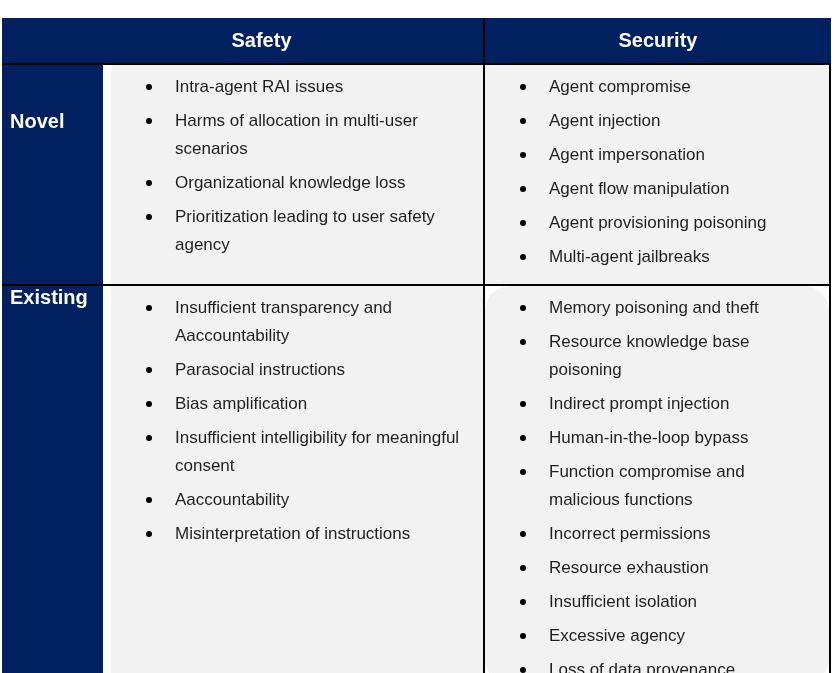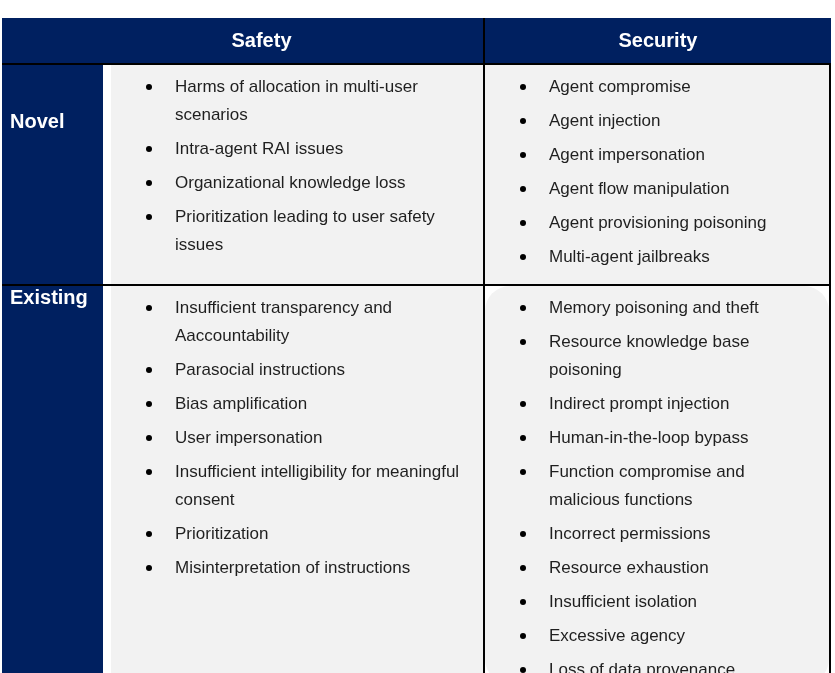--- a/index.html
+++ b/index.html
@@ -96,24 +96,24 @@
 
     <div class="header-cell h-left">Safety</div>
     <div class="h-div"></div>
     <div class="header-cell h-right">Security</div>
     <div class="h-border"></div>
 
     <div class="row-label lbl-novel">Novel</div>
 
     <div class="cell cell-novel-safety">
       <ul class="bullets col-safety">
+          <li>Intra-agent RAI issues</li>
           <li>Harms of allocation in multi-user scenarios</li>
-          <li>Intra-agent RAI issues</li>
           <li>Organizational knowledge loss</li>
-          <li>Prioritization leading to user safety issues</li>
+          <li>Prioritization leading to user safety agency</li>
         </ul>
     </div>
 
     <div class="v-div"></div>
 
     <div class="cell cell-novel-security">
       <ul class="bullets col-security">
           <li>Agent compromise</li>
           <li>Agent injection</li>
           <li>Agent impersonation</li>
@@ -125,23 +125,22 @@
 
     <div class="row-div"></div>
 
     <div class="row-label lbl-exist">Existing</div>
 
     <div class="cell cell-exist-safety">
       <ul class="bullets col-safety">
           <li>Insufficient transparency and Aaccountability</li>
           <li>Parasocial instructions</li>
           <li>Bias amplification</li>
-          <li>User impersonation</li>
           <li>Insufficient intelligibility for meaningful consent</li>
-          <li>Prioritization</li>
+          <li>Aaccountability</li>
           <li>Misinterpretation of instructions</li>
         </ul>
     </div>
 
     <div class="cell cell-exist-security">
       <ul class="bullets col-security">
           <li>Memory poisoning and theft</li>
           <li>Resource knowledge base poisoning</li>
           <li>Indirect prompt injection</li>
           <li>Human-in-the-loop bypass</li>

